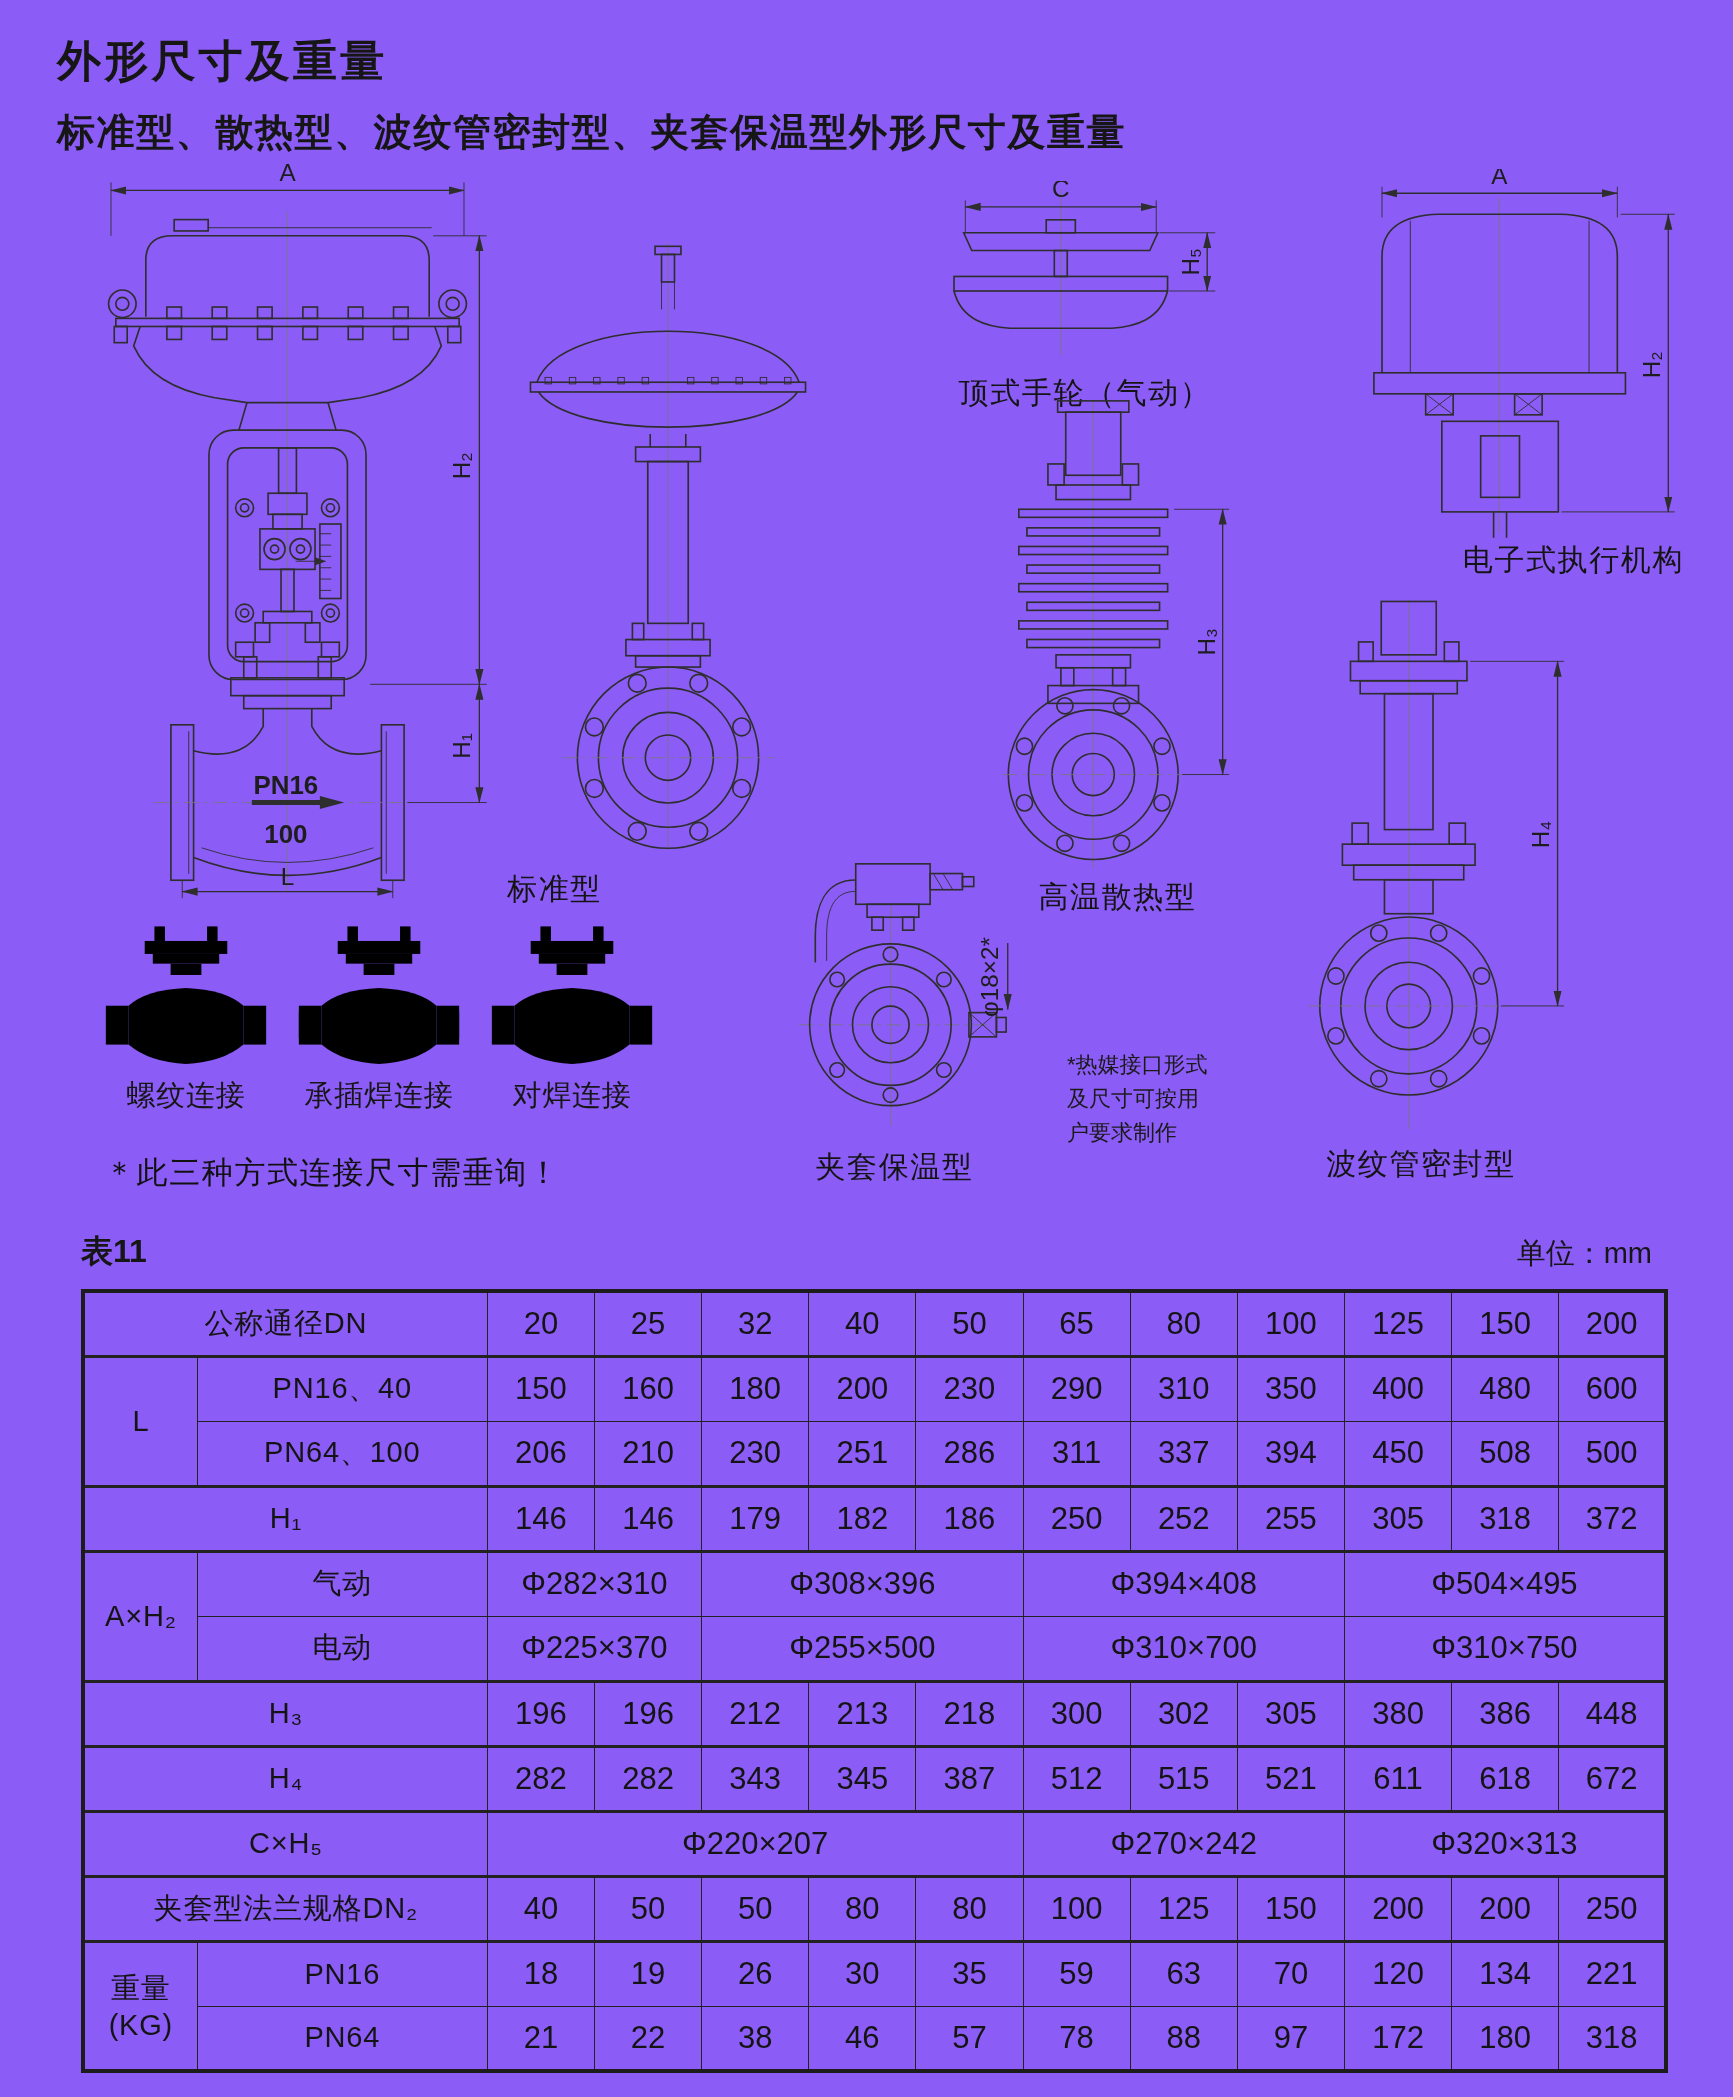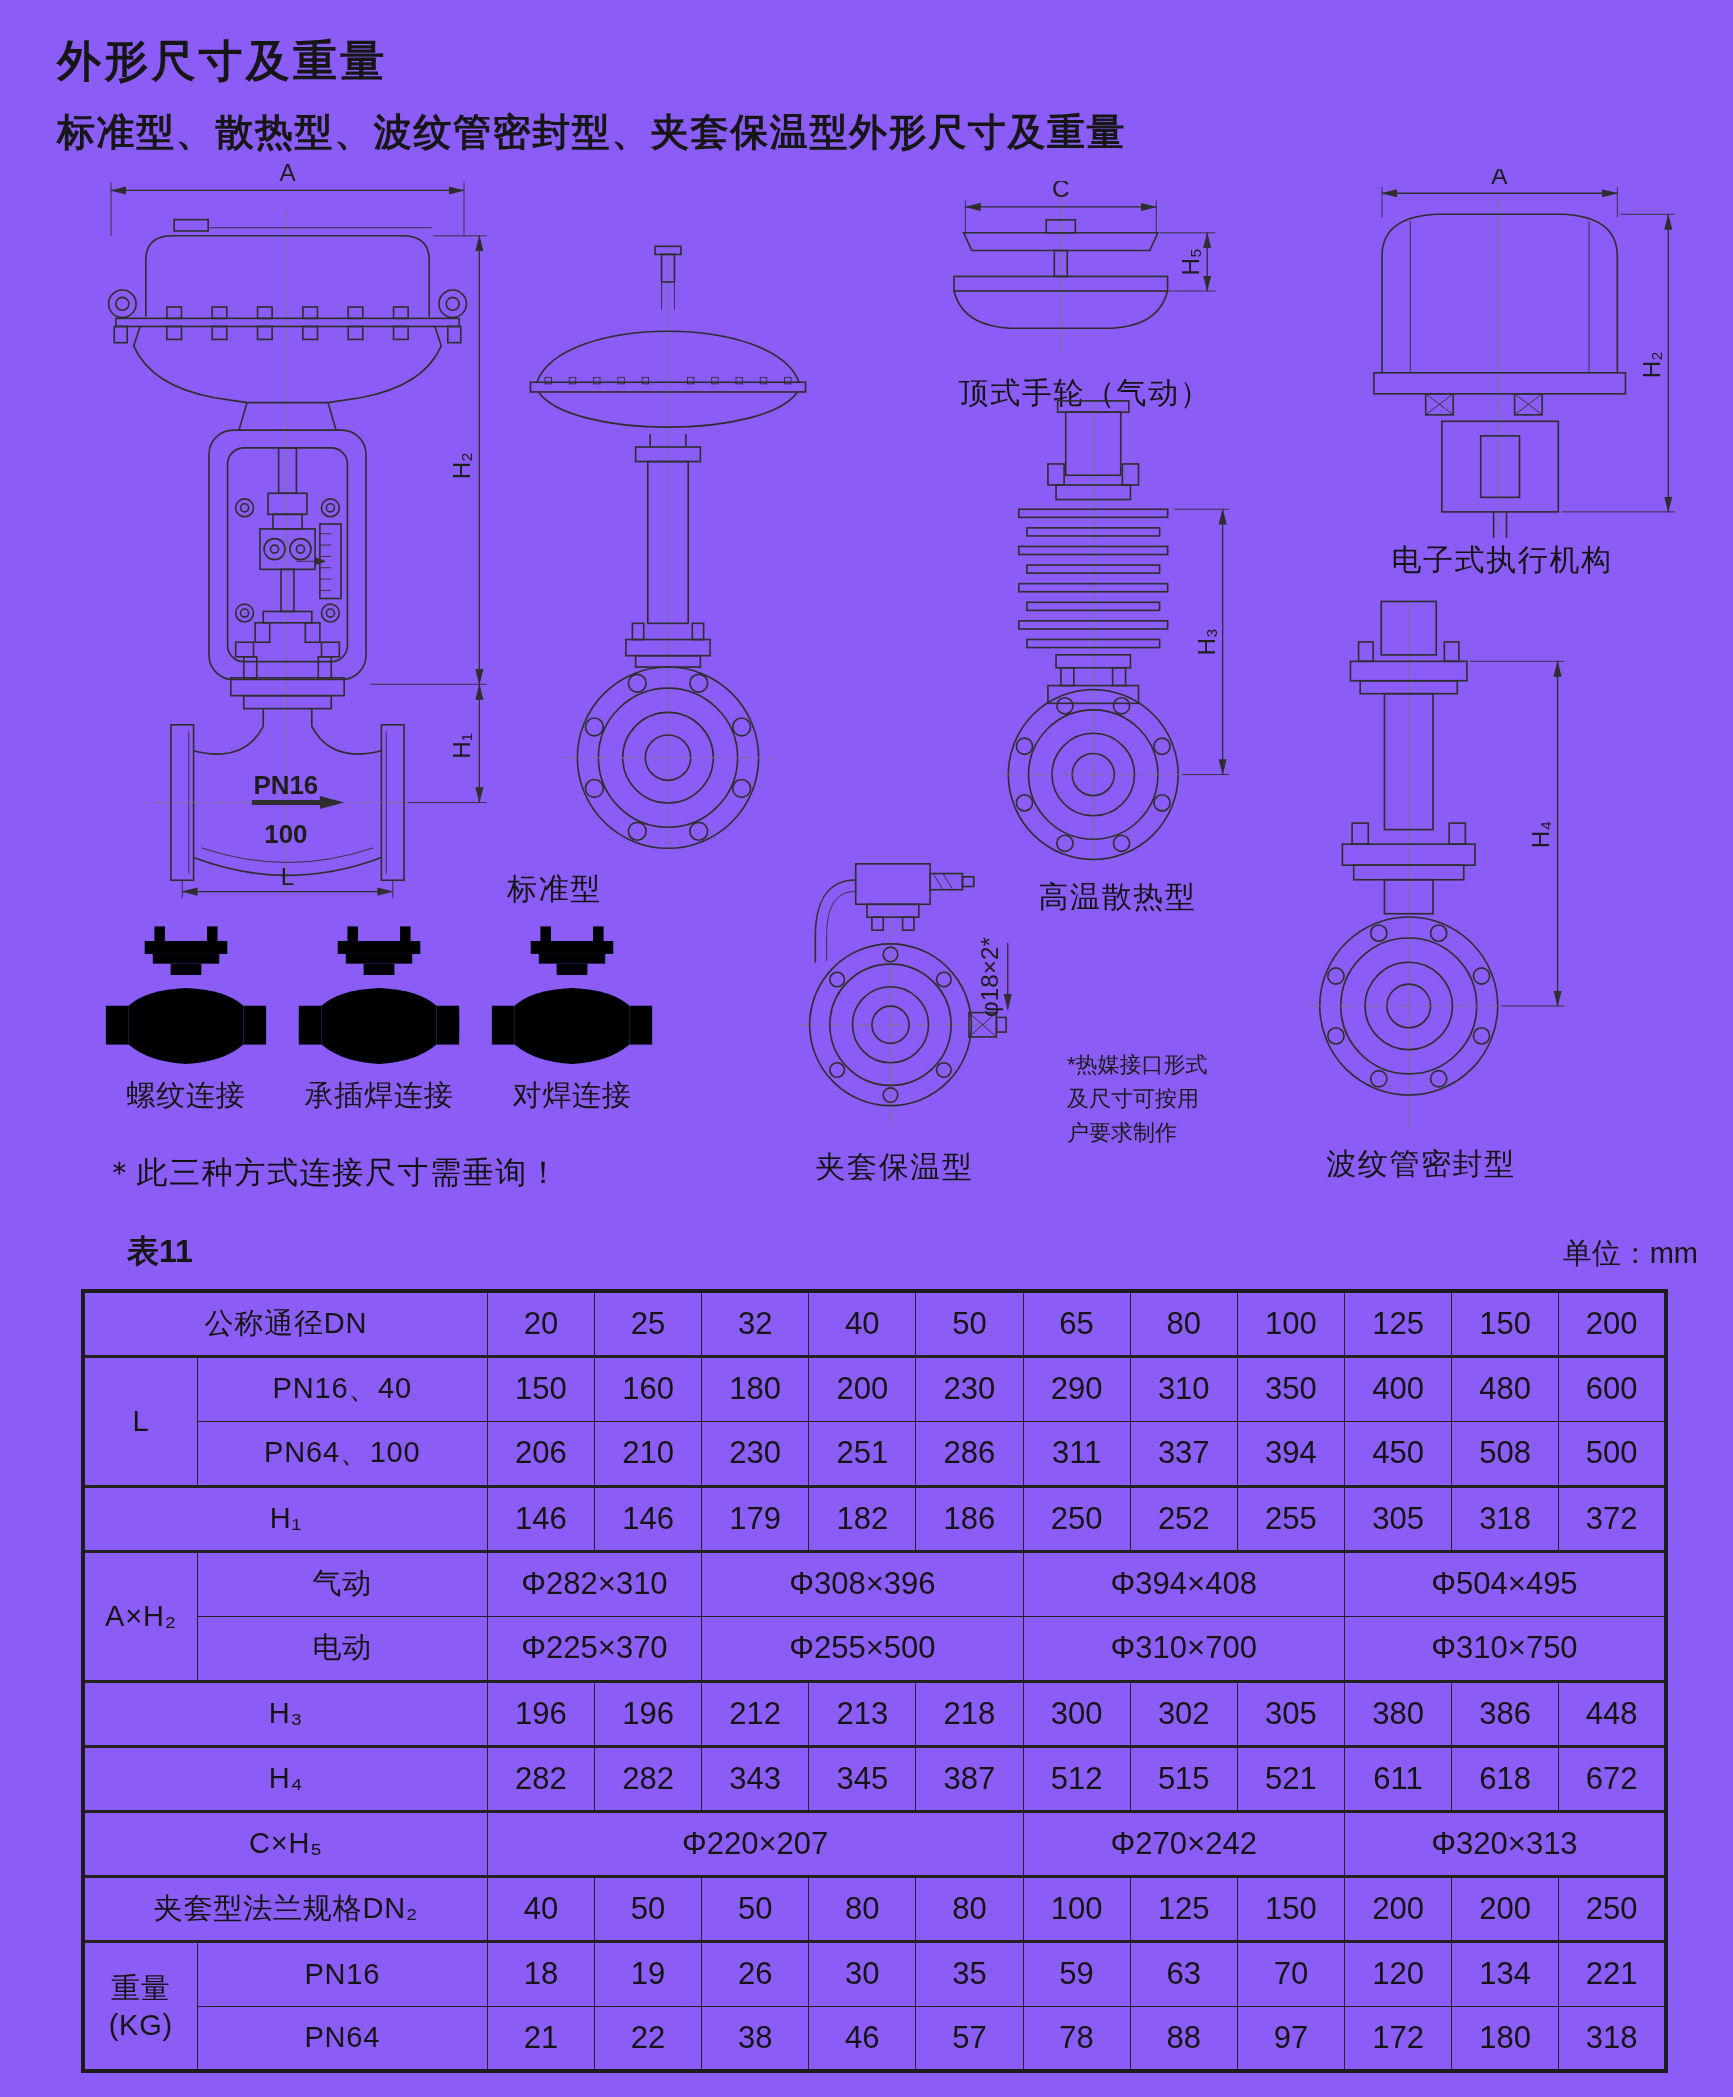--- a/index.html
+++ b/index.html
@@ -26,21 +26,21 @@
 
   .figlabel { position:absolute; text-align:center; font-size:30px; color:#141414; letter-spacing:1.6px; }
   .conns { position:absolute; left:101px; top:757px; display:flex; gap:23px; }
   .conn-item { width:170px; }
   .conn-item .clabel { text-align:center; font-size:29px; margin-top:0; letter-spacing:0.8px; }
   .sidenote { position:absolute; left:1067px; top:890px; width:202px;
               font-size:22px; line-height:1.55; color:#1a1a1a; }
   .connnote { position:absolute; left:104px; top:994px; font-size:31px; letter-spacing:1.6px; color:#111; }
 
   .table-meta { position:absolute; left:81px; top:1224px; width:1571px; height:50px;
-                display:flex; justify-content:space-between; align-items:flex-end;margin-left:46px; }
+                display:flex; justify-content:space-between; align-items:flex-end; }
   .tcaption { font-size:32px; font-weight:600; }
   .tunit    { font-size:29px; }
 
   table.dims { position:absolute; left:81px; top:1289px; width:1587px;
                border-collapse:collapse; table-layout:fixed; }
   table.dims col.c1 { width:113px; } table.dims col.c2 { width:287px; }
   table.dims col.cd { width:106px; }
   table.dims tr { height:65px; }
   table.dims td { border:1.6px solid #222; text-align:center; vertical-align:middle;
                   font-size:31px; padding:0; color:#141414; }
@@ -243,21 +243,21 @@
         <rect x="116" y="312" width="144" height="112"></rect>
         <rect x="164" y="330" width="48" height="76"></rect>
         <line x1="180" y1="424" x2="180" y2="456"></line>
           <line x1="196" y1="424" x2="196" y2="456"></line>
         <line x1="337" y1="56" x2="404" y2="56" class="thin"></line>
         <line x1="264" y1="424" x2="404" y2="424" class="thin"></line>
         <line x1="396" y1="56" x2="396" y2="424" class="dim" marker-start="url(#ar)" marker-end="url(#ar)"></line>
         <text x="386" y="242" transform="rotate(-90 386 242)">H₂</text>
       </svg>
     </div>
-    <div class="figlabel" style="left:1320px; top:382px; width:364px;">电子式执行机构</div>
+    <div class="figlabel" style="left:1320px; top:382px; width:364px;text-align:right;">电子式执行机构</div>
 
     <div class="fig" style="left:980px; top:236px;">
       <svg width="275" height="478" viewBox="0 0 340 590">
         <line x1="140" y1="8" x2="140" y2="586" class="cl"></line>
         <rect x="96" y="8" width="88" height="14"></rect>
         <rect x="106" y="22" width="68" height="78"></rect>
         <rect x="84" y="86" width="20" height="26"></rect>
           <rect x="176" y="86" width="20" height="26"></rect>
         <rect x="94" y="112" width="92" height="18"></rect>
         <rect x="48" y="142" width="184" height="10"></rect>

